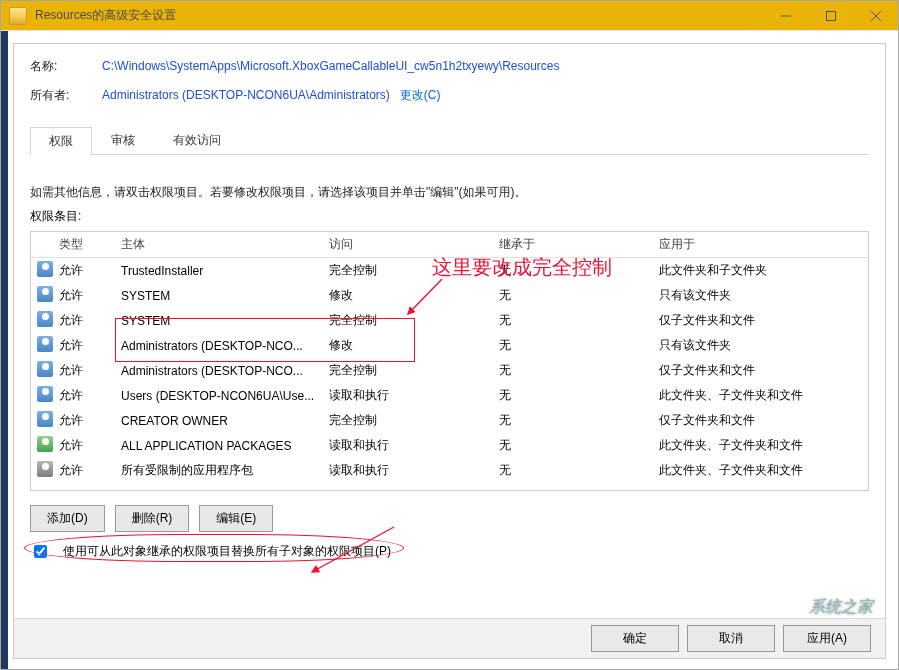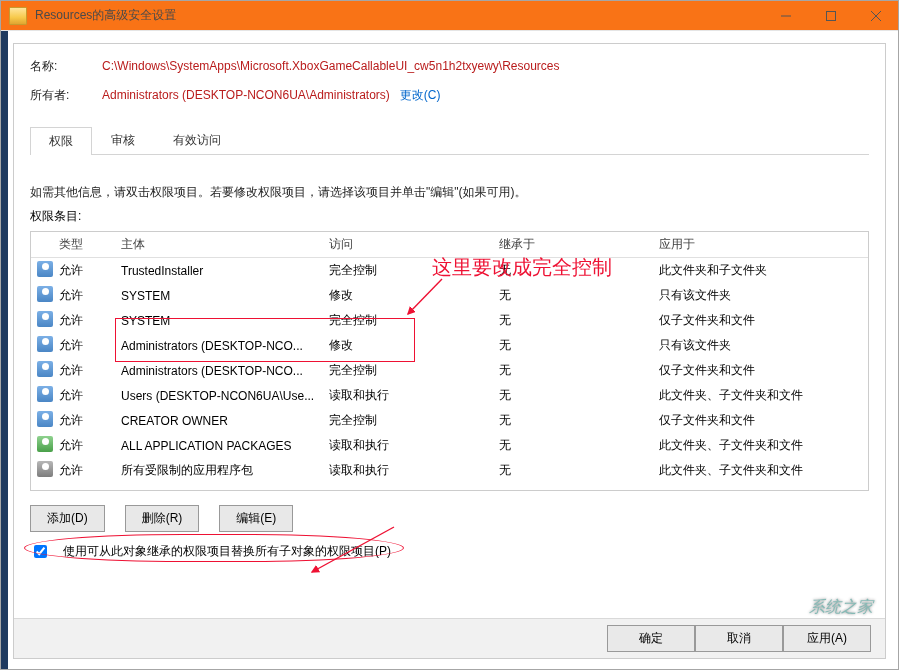--- a/index.html
+++ b/index.html
@@ -1,34 +1,34 @@
 <!DOCTYPE html>
 <html><head>
 <meta charset="utf-8">
 <style>
   * { box-sizing: border-box; font-family: "Microsoft YaHei", "Segoe UI", Tahoma, sans-serif; font-size: 12px; }
   body { margin: 0; background: #f0f0f0; }
   .window { width: 899px; height: 670px; background: #fff; border: 1px solid #a6a6a6; position: relative; }
 
   
-  .titlebar { height: 30px; background: #f97316; display: flex; align-items: center; border-bottom: 1px solid #e5e5e5; }
+  .titlebar { height: 30px; background: #eab308; display: flex; align-items: center; border-bottom: 1px solid #e5e5e5; }
   .titlebar .icon { width: 18px; height: 18px; margin: 0 8px; background: linear-gradient(180deg,#ffe59c 0%, #f7c94a 60%, #e0a531 100%); border: 1px solid #c79b2e; border-radius: 1px; }
   .titlebar .title { flex: 1; color: #4a4a4a; }
   .winbtns { display: flex; }
   .winbtn { width: 45px; height: 30px; display: flex; align-items: center; justify-content: center; color: #555; }
   .winbtn svg { width: 10px; height: 10px; }
   .winbtn.close svg,.winbtn.max svg { stroke: currentColor; stroke-width:1; fill:none; }
 
   
   .content { position: absolute; left: 12px; right: 12px; top: 42px; bottom: 10px; border: 1px solid #ccc; background: #fff; }
 
   .fields { padding: 14px 16px 6px 16px; }
   .row { display:flex; align-items: baseline; margin-bottom: 12px; }
   .lbl { width: 72px; color: #222; }
-  .val { color:#b91c1c; }
+  .val { color:#1d4ed8; }
   .link { color: #0066cc; cursor: pointer; margin-left: 10px; }
 
   
   .tabs { display:flex; border-bottom: 1px solid #d4d4d4; margin: 4px 16px 16px 16px; }
   .tab { padding: 5px 18px; border: 1px solid transparent; border-bottom: none; color:#333; cursor: pointer; }
   .tab.active { border-color: #d4d4d4; background:#fff; position:relative; top:1px; }
 
   .desc { padding: 12px 16px 6px 16px; color:#222; line-height:1.6; }
   .sub { padding: 0 16px 6px 16px; }
 
@@ -43,30 +43,30 @@
   .uicon::after{content:"";position:absolute;width:7px;height:7px;background:#fff;border-radius:50%;top:2px;left:4.5px;}
   .uicon2{background: linear-gradient(180deg,#8fd28f,#49a049);}
   .uicon3{background: linear-gradient(180deg,#b7b7b7,#7d7d7d);}
 
   
   .annot { position:absolute; color:#e13; font-size:20px; pointer-events:none; }
   .annot-arrow { position:absolute; pointer-events:none; }
   .redbox { position:absolute; border:1px solid #e13; pointer-events:none; }
 
   
-  .btnrow { padding: 14px 16px 6px 16px; display:flex; gap:20px; }
+  .btnrow { padding: 14px 16px 6px 16px; display:flex; gap:10px; }
   .btn { padding: 4px 16px; border: 1px solid #999; background: #e8e8e8; cursor:pointer; }
 
   .inheritrow { padding: 8px 16px; }
 
   .chkrow { padding: 4px 16px 8px 16px; display:flex; align-items:center; gap:13px; position:relative; }
   .chkrow .ellipse { position:absolute; left:10px; top:-4px; width:380px; height:28px; border:1px solid #e13; border-radius:50%/60%; pointer-events:none; }
 
   
-  .footer { position:absolute; left:0; right:0; bottom:0; height:40px; background:#f1f1f1; border-top:1px solid #d9d9d9; display:flex; justify-content:flex-end; align-items:center; padding-right:14px; }
+  .footer { position:absolute; left:0; right:0; bottom:0; height:40px; background:#f1f1f1; border-top:1px solid #d9d9d9; display:flex; justify-content:flex-end; align-items:center; gap:8px; padding-right:14px; }
   .footer .btn { width:88px; text-align:center; background:#e9e9e9; }
 
   
   .desktop { position:absolute; left:0; top:30px; bottom:0; width:7px; background:#1f3a5f; }
 
   
   .watermark { position:absolute; right:12px; bottom:40px; color:#0f766e; opacity:.5; font-size:16px; font-style:italic; text-shadow:0 0 3px #000; }
 </style>
 </head>
 <body>

